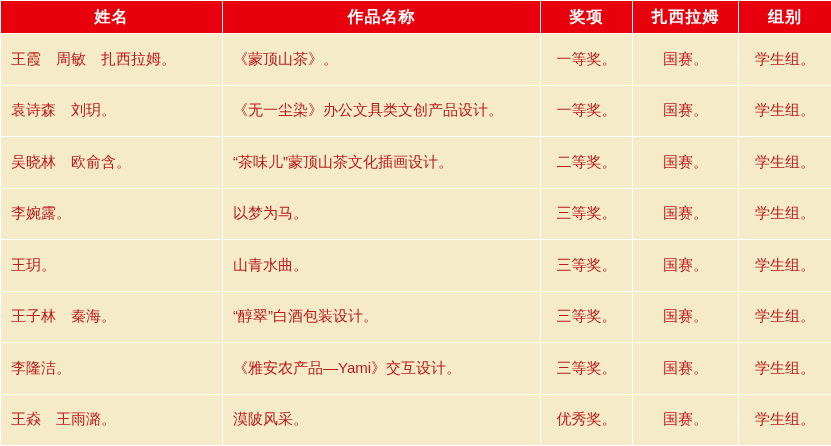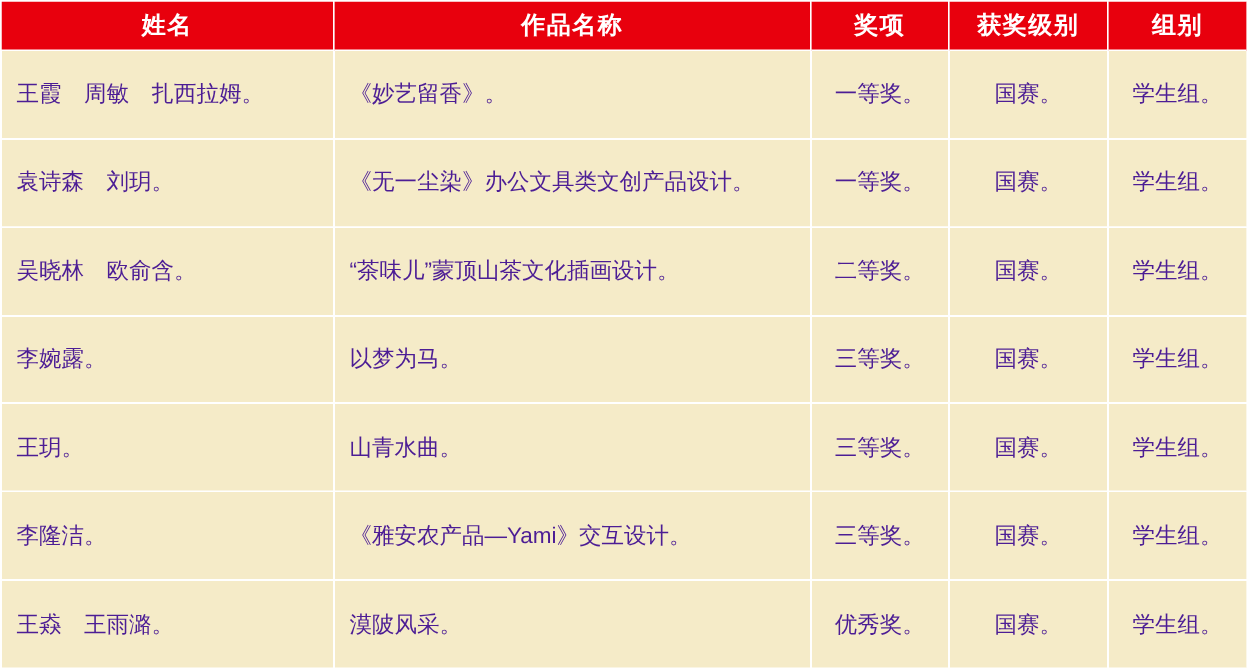--- a/index.html
+++ b/index.html
@@ -34,21 +34,21 @@
     text-align: center;
     border: 1px solid #ffffff;
     height: 32px;
     padding: 0;
     letter-spacing: 1px;
   }
   tbody td {
     background: #f5ebc8;
     border: 1px solid #ffffff;
     font-size: 15px;
-    color: #4c1d95;
+    color: #b91c1c;
     height: 34px;
     padding: 0 10px;
     vertical-align: middle;
     white-space: nowrap;
     overflow: hidden;
   }
   tbody td.cell-name {
     text-align: left;
   }
   tbody td.cell-work {
@@ -69,28 +69,28 @@
     <col class="c-work">
     <col class="c-prize">
     <col class="c-level">
     <col class="c-group">
   </colgroup>
   <thead>
     <tr>
       <th>姓名</th>
       <th>作品名称</th>
       <th>奖项</th>
-      <th>获奖级别</th>
+      <th>扎西拉姆</th>
       <th>组别</th>
     </tr>
   </thead>
   <tbody>
     <tr>
       <td class="cell-name">王霞　周敏　扎西拉姆。</td>
-      <td class="cell-work">《妙艺留香》。</td>
+      <td class="cell-work">《蒙顶山茶》。</td>
       <td class="cell-center">一等奖。</td>
       <td class="cell-center">国赛。</td>
       <td class="cell-center">学生组。</td>
     </tr>
     <tr>
       <td class="cell-name">袁诗森　刘玥。</td>
       <td class="cell-work">《无一尘染》办公文具类文创产品设计。</td>
       <td class="cell-center">一等奖。</td>
       <td class="cell-center">国赛。</td>
       <td class="cell-center">学生组。</td>
@@ -110,20 +110,27 @@
       <td class="cell-center">学生组。</td>
     </tr>
     <tr>
       <td class="cell-name">王玥。</td>
       <td class="cell-work">山青水曲。</td>
       <td class="cell-center">三等奖。</td>
       <td class="cell-center">国赛。</td>
       <td class="cell-center">学生组。</td>
     </tr>
     <tr>
+      <td class="cell-name">王子林　秦海。</td>
+      <td class="cell-work">“醇翠”白酒包装设计。</td>
+      <td class="cell-center">三等奖。</td>
+      <td class="cell-center">国赛。</td>
+      <td class="cell-center">学生组。</td>
+    </tr>
+    <tr>
       <td class="cell-name">李隆洁。</td>
       <td class="cell-work">《雅安农产品—Yami》交互设计。</td>
       <td class="cell-center">三等奖。</td>
       <td class="cell-center">国赛。</td>
       <td class="cell-center">学生组。</td>
     </tr>
     <tr>
       <td class="cell-name">王猋　王雨潞。</td>
       <td class="cell-work">漠陂风采。</td>
       <td class="cell-center">优秀奖。</td>

